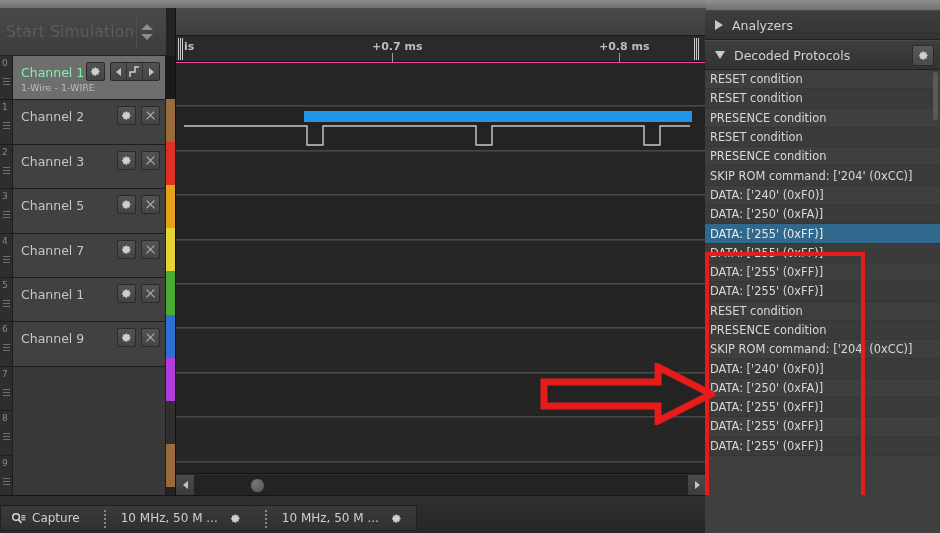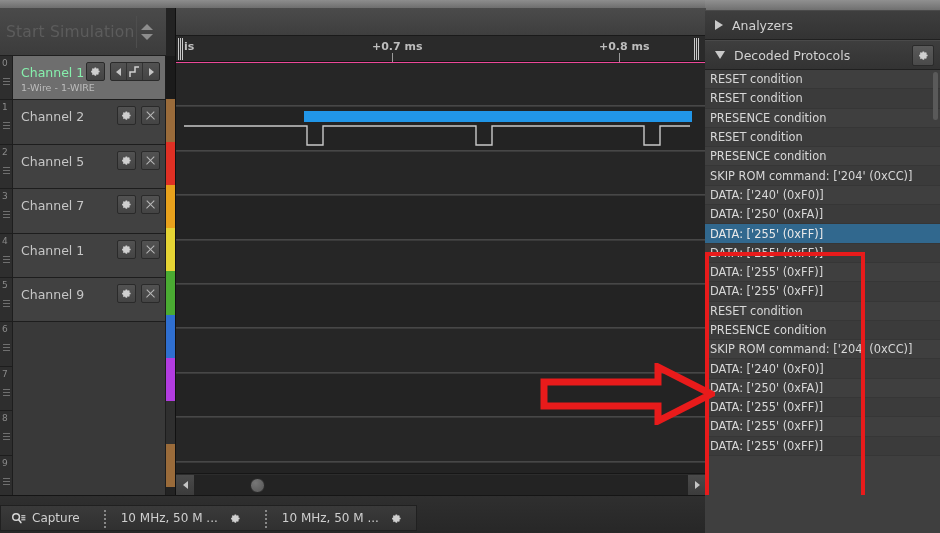--- a/index.html
+++ b/index.html
@@ -336,20 +336,34 @@
                 </svg>
               </div>
               <div>
                 <span class="ar-r"></span>
               </div>
             </div>
           </div>
         </div>
         <div class="chan">
           <div class="chan-name">Channel 2</div>
+          <div class="btns">
+            <div class="sqbtn">
+              <svg class="gear" viewBox="0 0 16 16">
+                <path fill="#cfcfcf" d="M8 5.2A2.8 2.8 0 1 0 8 10.8 2.8 2.8 0 1 0 8 5.2zM8 9.4A1.4 1.4 0 1 1 8 6.6 1.4 1.4 0 1 1 8 9.4z"></path>
+                <path fill="#cfcfcf" d="M14 7h-1.3a4.8 4.8 0 0 0-.6-1.4l.9-.9-1.7-1.7-.9.9A4.8 4.8 0 0 0 9 3.3V2H6.6v1.3a4.8 4.8 0 0 0-1.4.6l-.9-.9L2.6 4.7l.9.9a4.8 4.8 0 0 0-.6 1.4H1.6v2.4h1.3a4.8 4.8 0 0 0 .6 1.4l-.9.9 1.7 1.7.9-.9a4.8 4.8 0 0 0 1.4.6V14H9v-1.3a4.8 4.8 0 0 0 1.4-.6l.9.9 1.7-1.7-.9-.9a4.8 4.8 0 0 0 .6-1.4H14V7z"></path>
+              </svg>
+            </div>
+            <div class="sqbtn">
+              <span class="xglyph"></span>
+            </div>
+          </div>
+        </div>
+        <div class="chan">
+          <div class="chan-name">Channel 3</div>
           <div class="btns">
             <div class="sqbtn">
               <svg class="gear" viewBox="0 0 16 16">
                 <path fill="#cfcfcf" d="M8 5.2A2.8 2.8 0 1 0 8 10.8 2.8 2.8 0 1 0 8 5.2zM8 9.4A1.4 1.4 0 1 1 8 6.6 1.4 1.4 0 1 1 8 9.4z"></path>
                 <path fill="#cfcfcf" d="M14 7h-1.3a4.8 4.8 0 0 0-.6-1.4l.9-.9-1.7-1.7-.9.9A4.8 4.8 0 0 0 9 3.3V2H6.6v1.3a4.8 4.8 0 0 0-1.4.6l-.9-.9L2.6 4.7l.9.9a4.8 4.8 0 0 0-.6 1.4H1.6v2.4h1.3a4.8 4.8 0 0 0 .6 1.4l-.9.9 1.7 1.7.9-.9a4.8 4.8 0 0 0 1.4.6V14H9v-1.3a4.8 4.8 0 0 0 1.4-.6l.9.9 1.7-1.7-.9-.9a4.8 4.8 0 0 0 .6-1.4H14V7z"></path>
               </svg>
             </div>
             <div class="sqbtn">
               <span class="xglyph"></span>
             </div>

